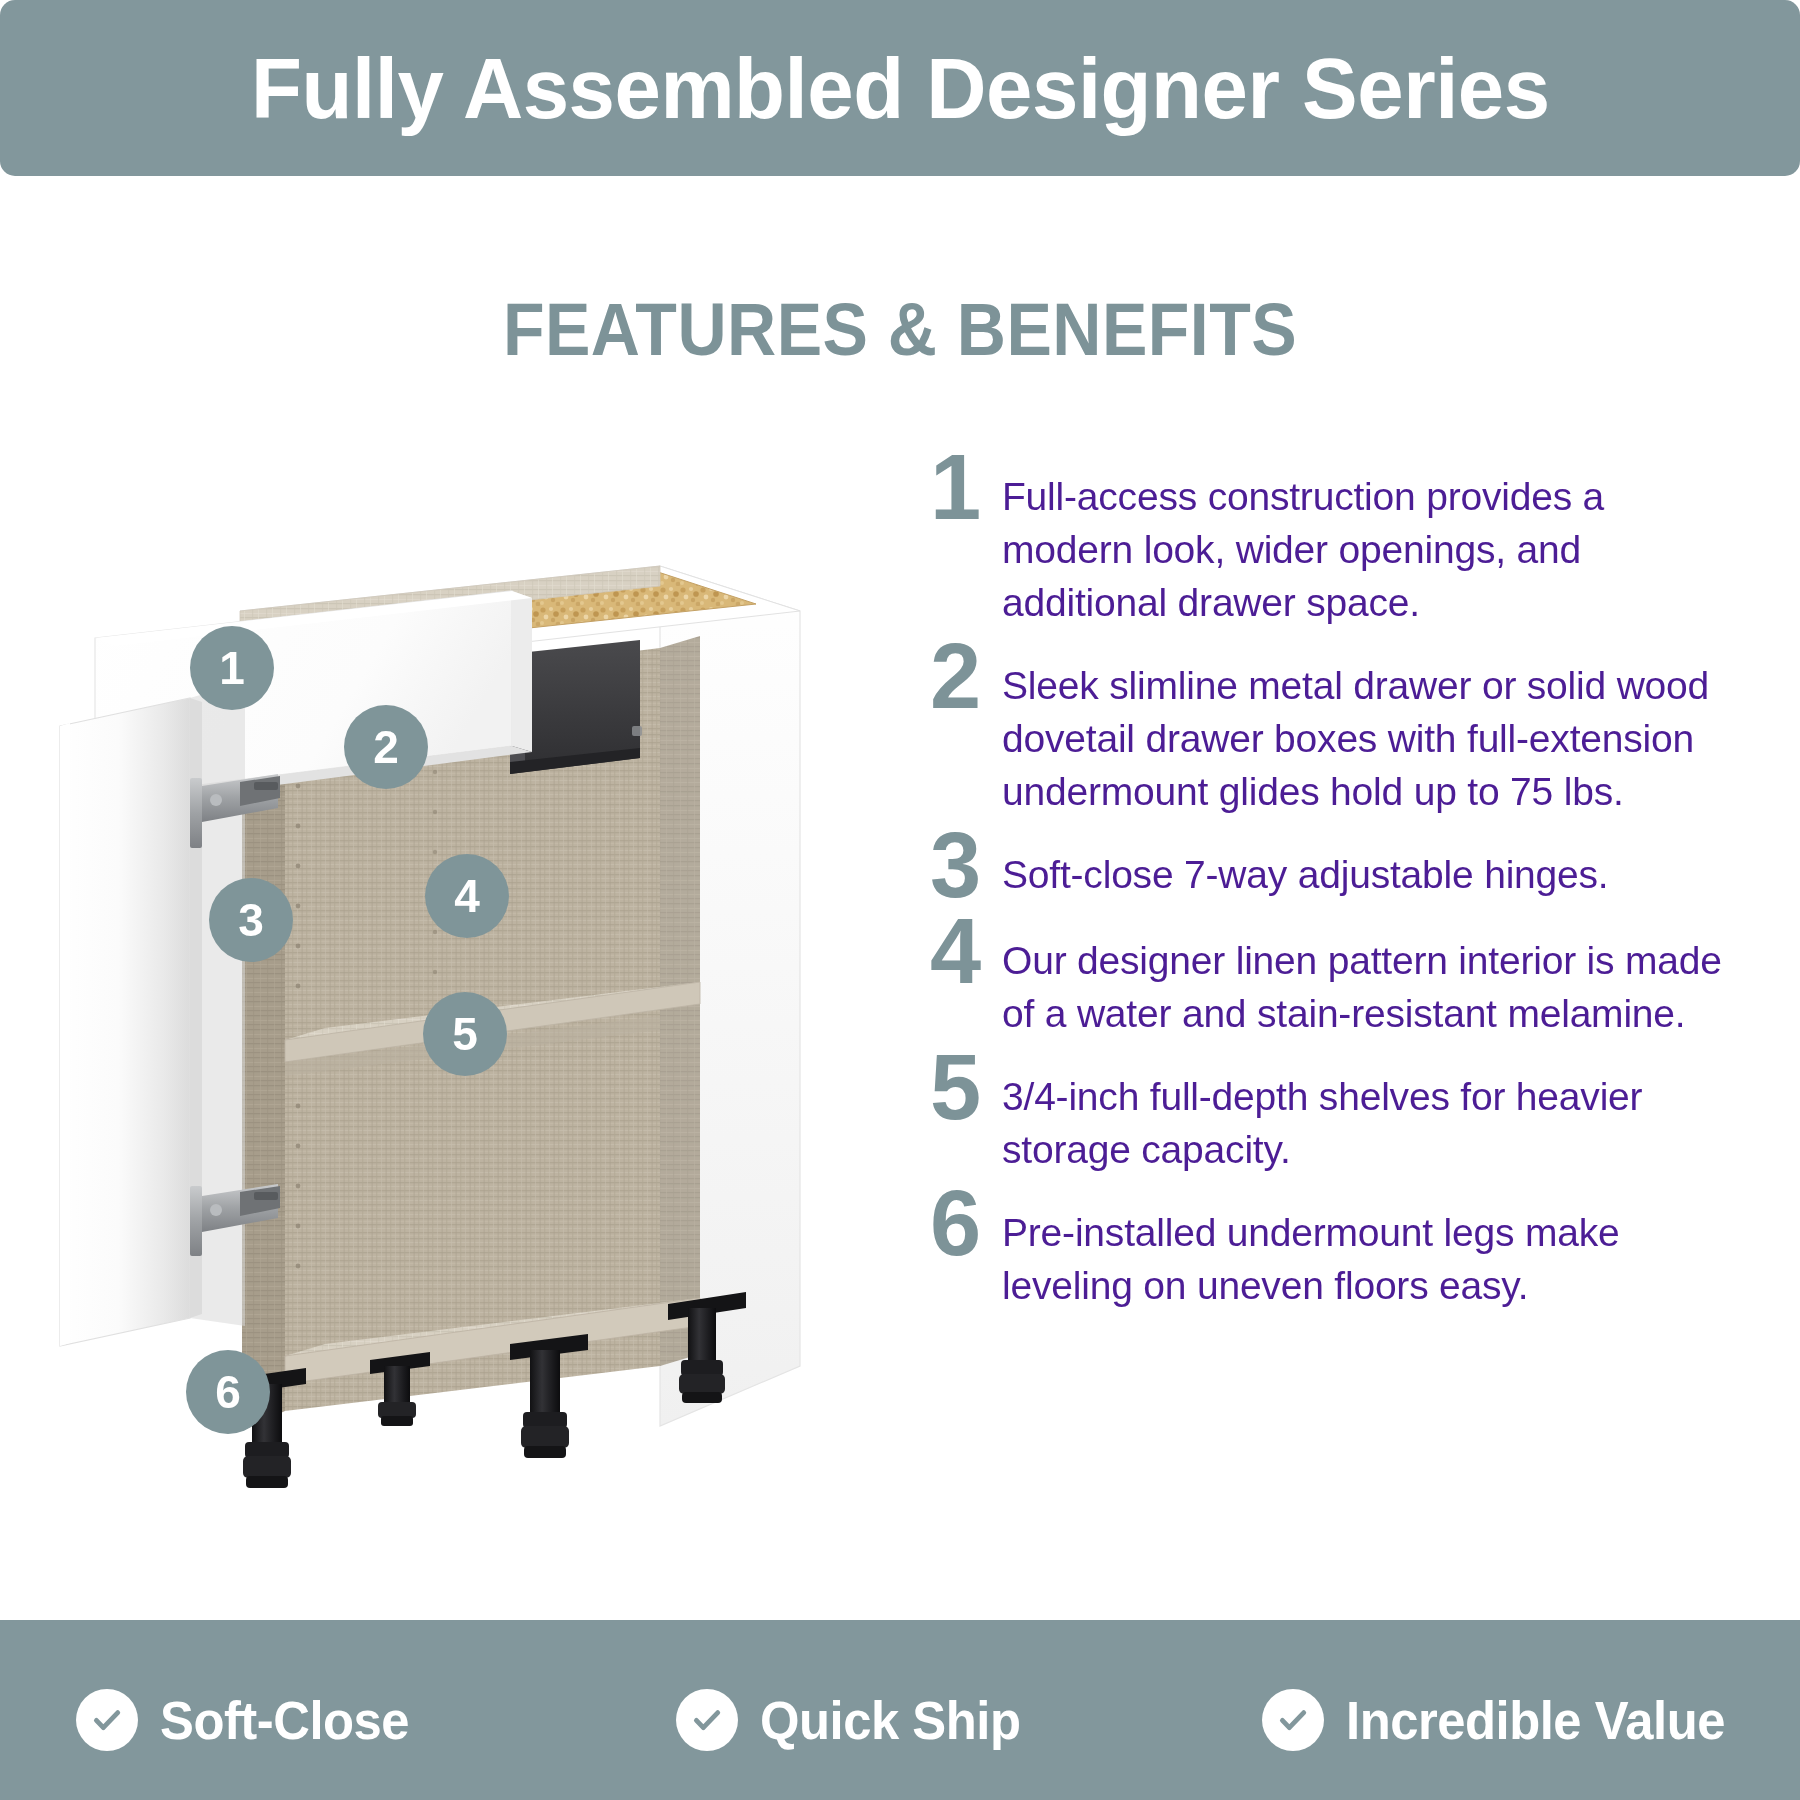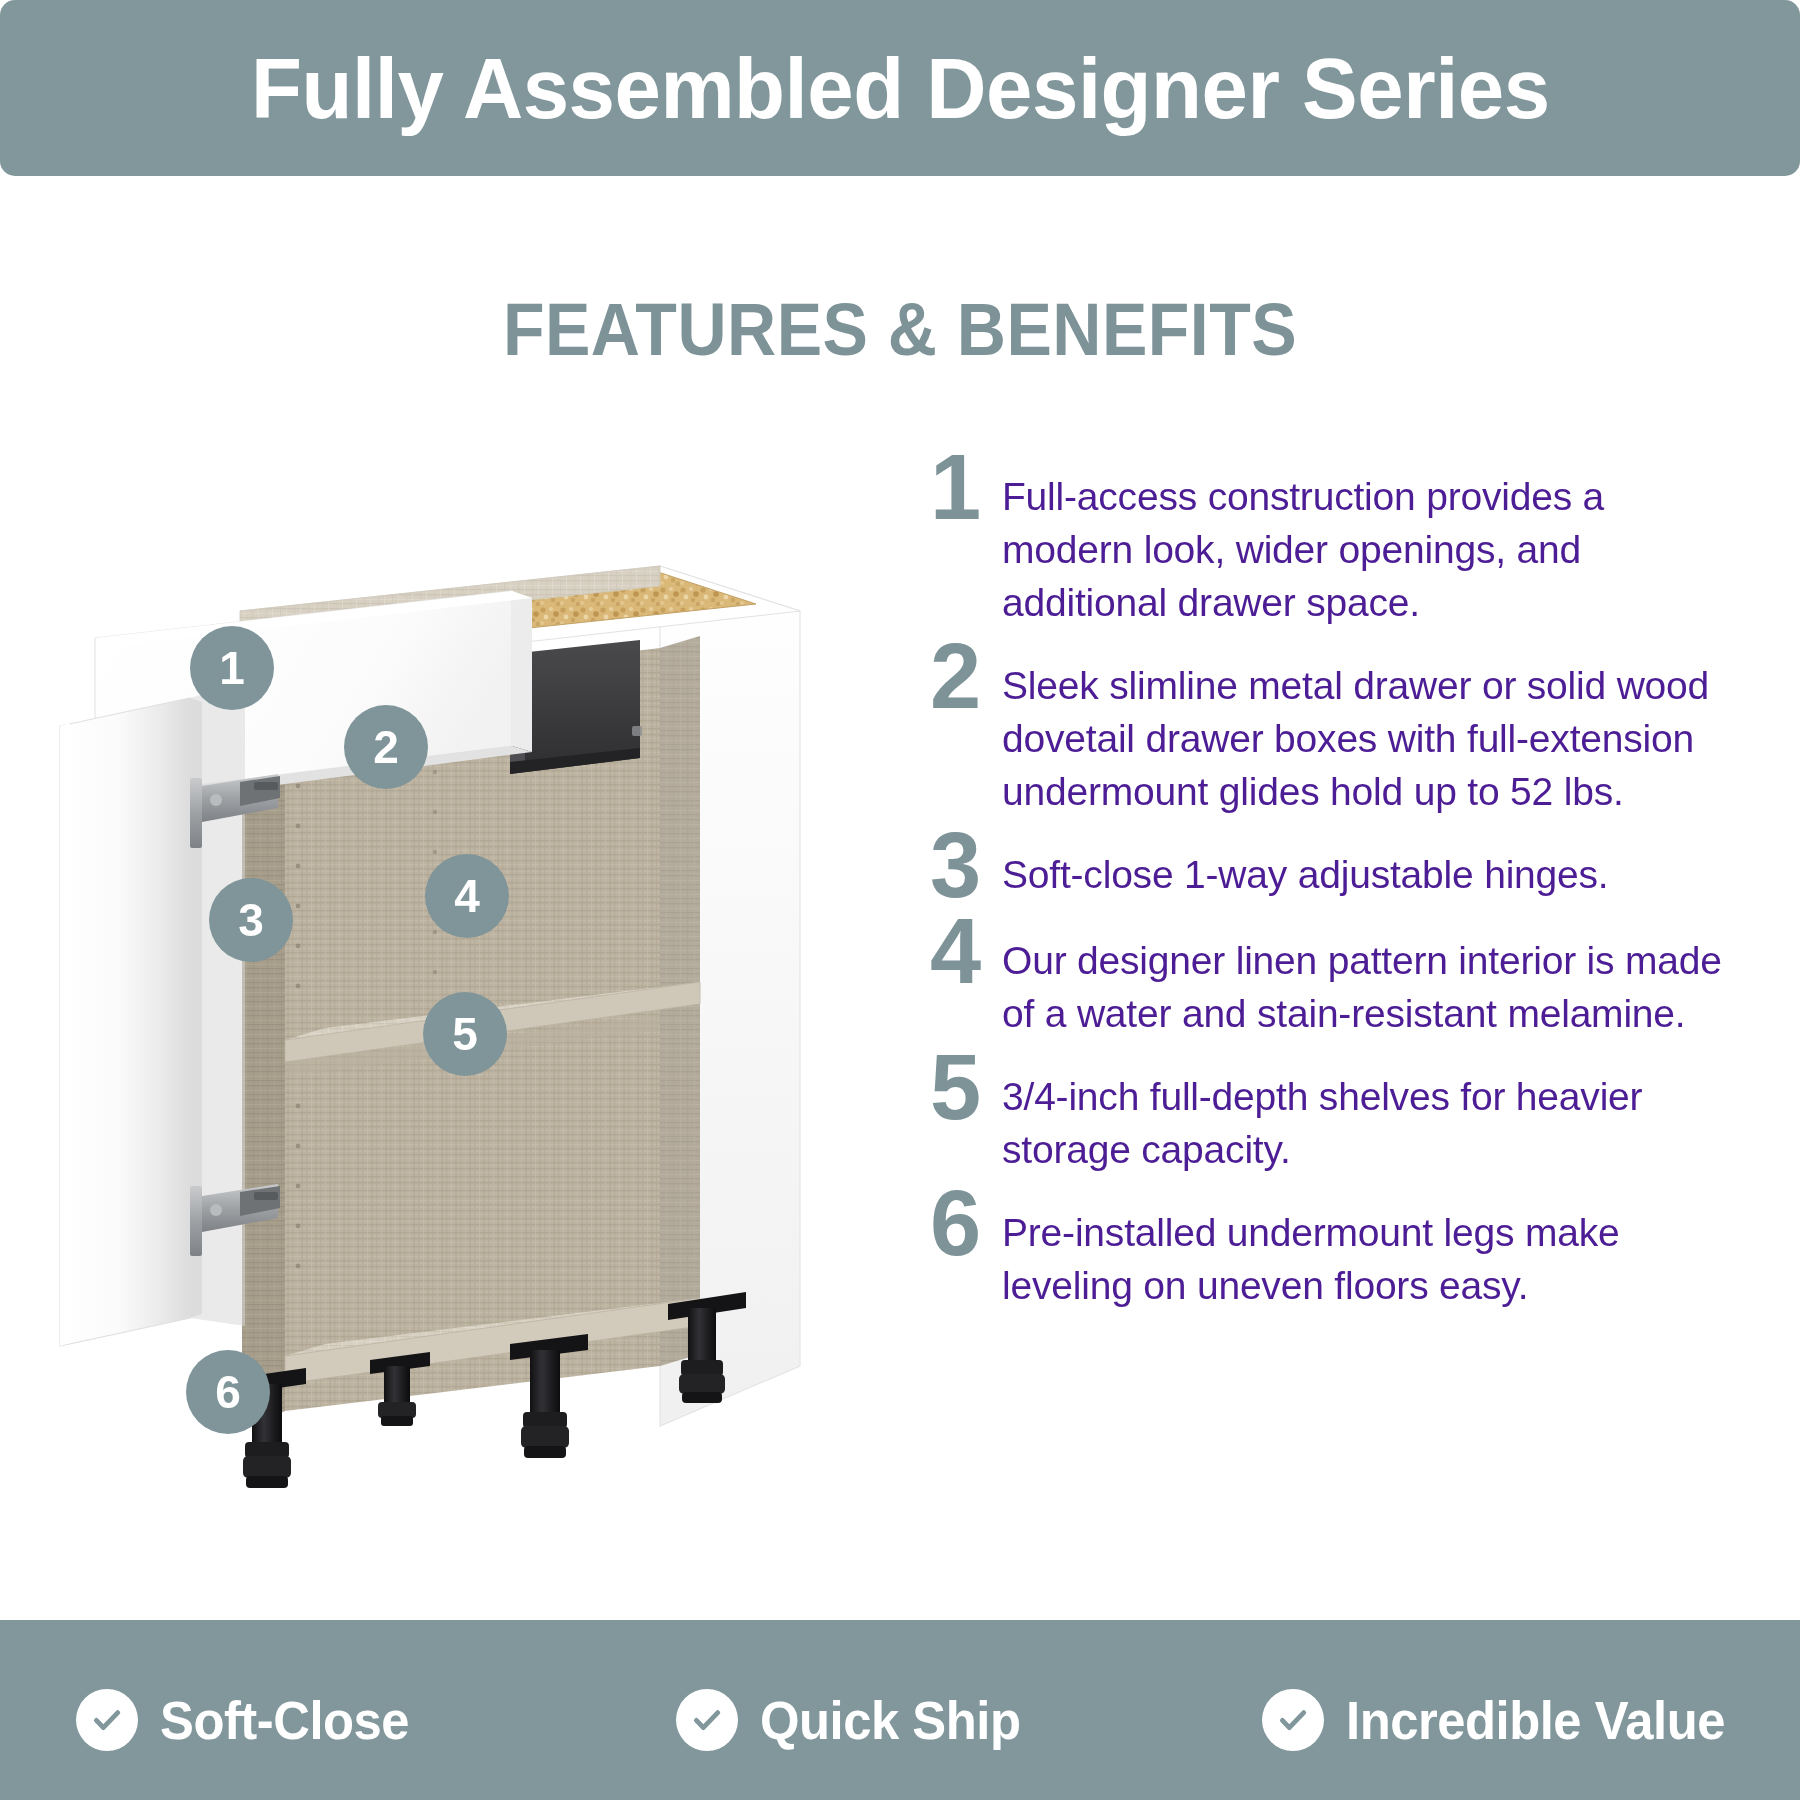--- a/index.html
+++ b/index.html
@@ -333,26 +333,26 @@
 
   <div class="features">
 
     <div class="feature-row">
       <div class="feature-num">1</div>
       <div class="feature-text">Full-access construction provides a modern look, wider openings, and additional drawer space.</div>
     </div>
 
     <div class="feature-row">
       <div class="feature-num">2</div>
-      <div class="feature-text">Sleek slimline metal drawer or solid wood dovetail drawer boxes with full-extension undermount glides hold up to 52 lbs.</div>
+      <div class="feature-text">Sleek slimline metal drawer or solid wood dovetail drawer boxes with full-extension undermount glides hold up to 75 lbs.</div>
     </div>
 
     <div class="feature-row">
       <div class="feature-num">3</div>
-      <div class="feature-text">Soft-close 1-way adjustable hinges.</div>
+      <div class="feature-text">Soft-close 7-way adjustable hinges.</div>
     </div>
 
     <div class="feature-row">
       <div class="feature-num">4</div>
       <div class="feature-text">Our designer linen pattern interior is made of a water and stain-resistant melamine.</div>
     </div>
 
     <div class="feature-row">
       <div class="feature-num">5</div>
       <div class="feature-text">3/4-inch full-depth shelves for heavier storage capacity.</div>

